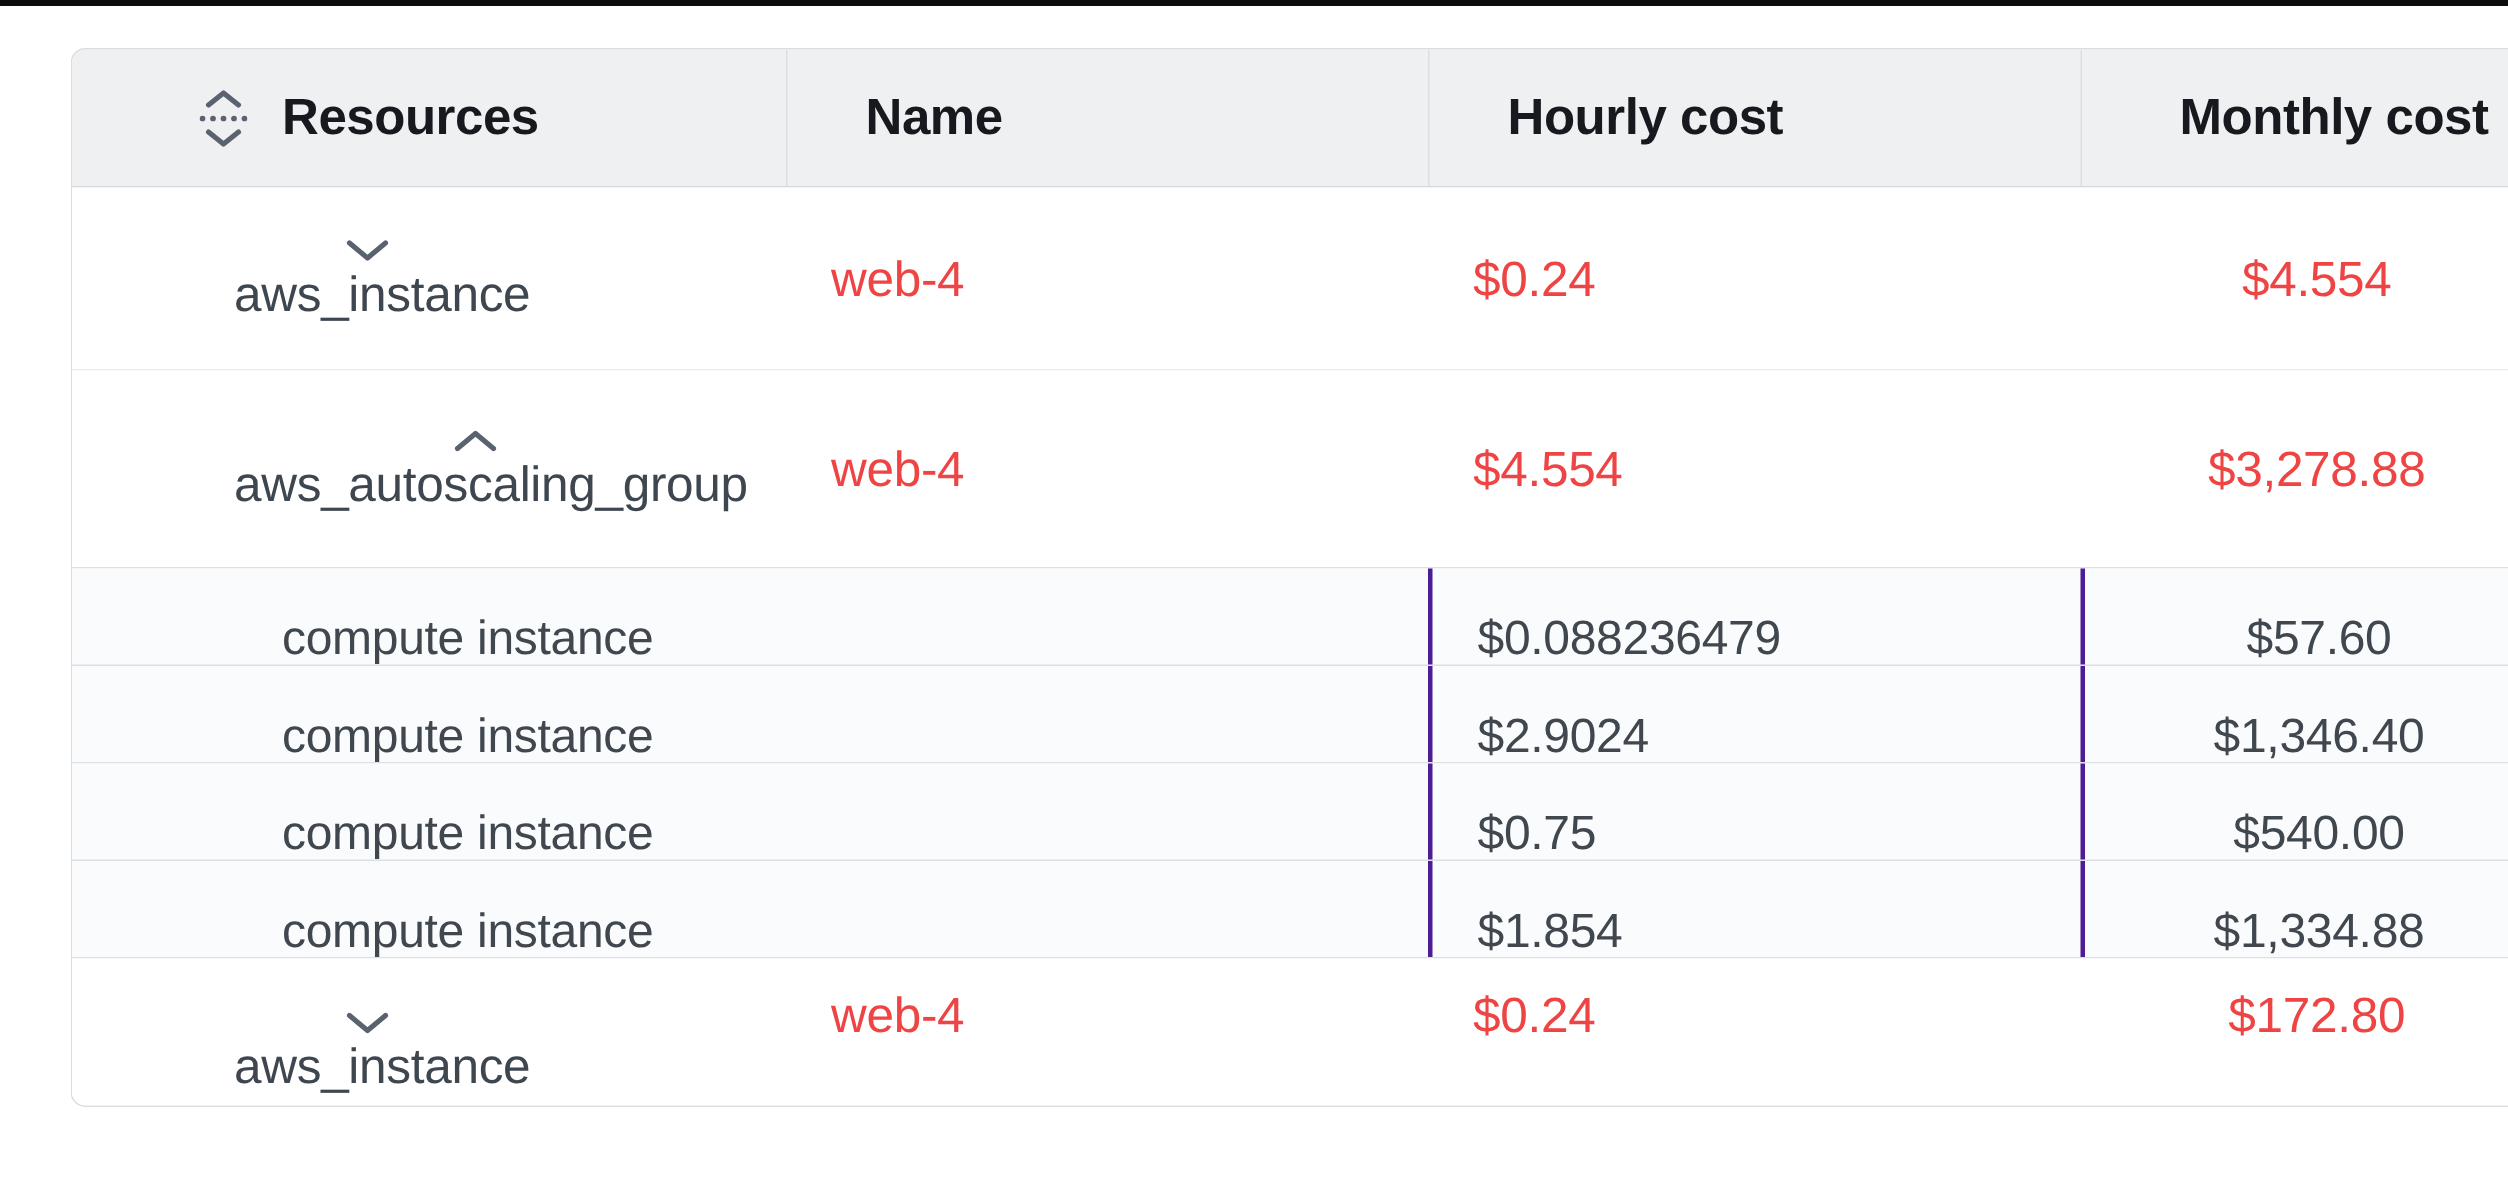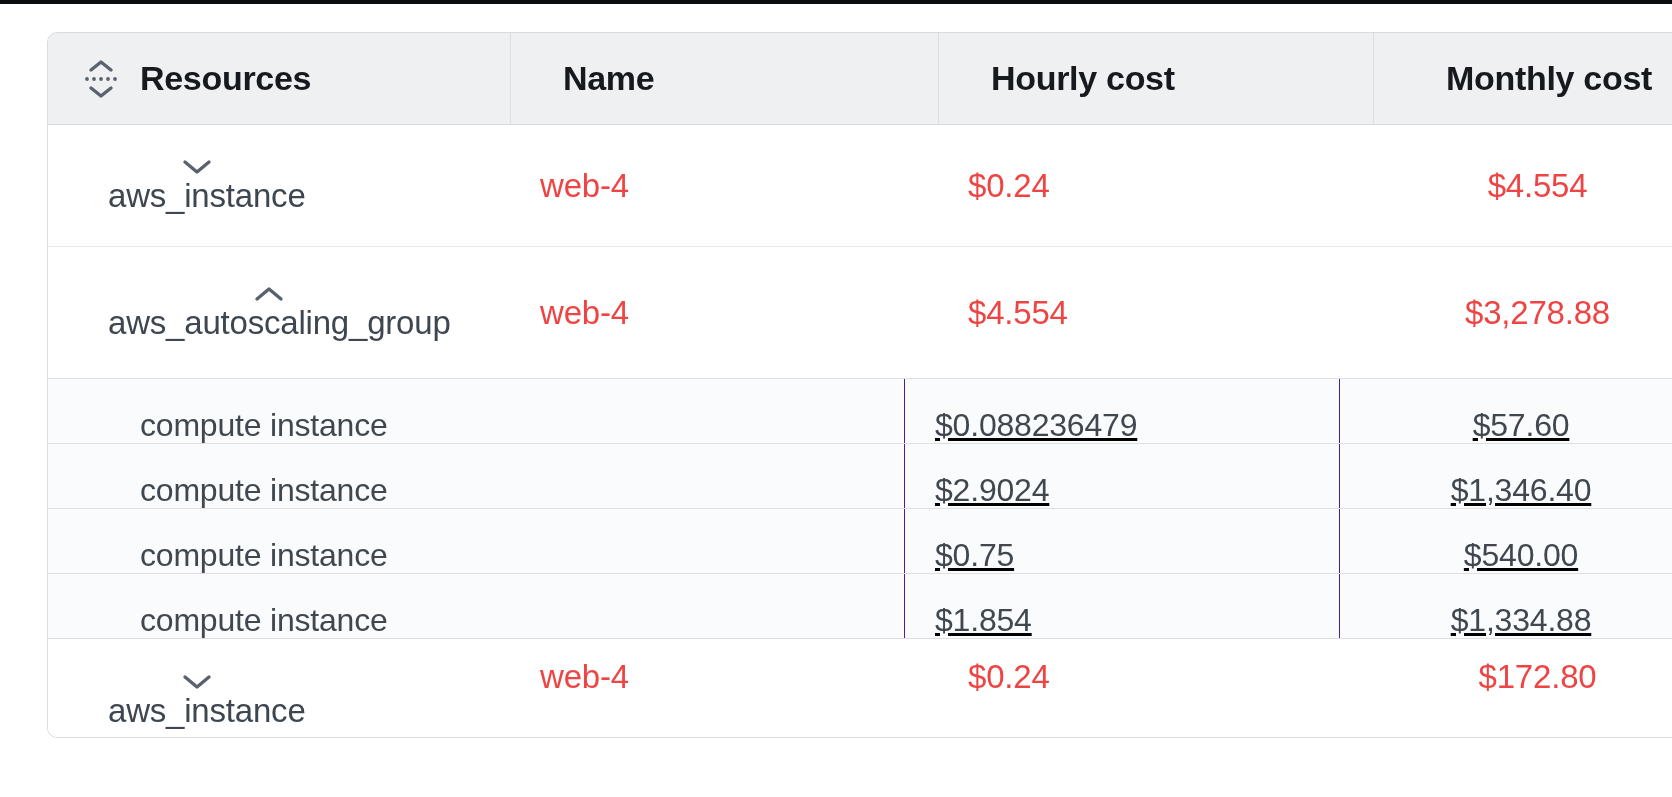--- a/index.html
+++ b/index.html
@@ -19,26 +19,26 @@
     left: 47px; top: 32px;
     width: 1625px; height: 706px;
     background: #ffffff;
     border: 1px solid #d9dcdf;
     border-right: none;
     border-radius: 10px 0 0 10px;
     overflow: hidden;
     display: flex;
     flex-direction: column;
   }
-  .trow { display: flex; width: 100%; flex: none; }
+  .trow { display: flex; width: 100%; flex: none; padding-left: 48px; }
   .cell { display: flex; align-items: center; }
 
   
   .col-res     { width: 428px; }
-  .col-name    { width: 428px; margin-left: 34px; }
+  .col-name    { width: 428px; }
   .col-hourly  { width: 435px; }
   .col-monthly { flex: 1; justify-content: center; }
   .col-subres  { width: 856px; }
 
   
   .thead {
     height: 92px;
     background: #eff0f2;
     border-bottom: 1px solid #d6d9dc;
   }
@@ -76,22 +76,21 @@
   }
 
   
   .row-sub {
     height: 65px;
     background: #fafbfc;
     border-bottom: 1px solid #dde0e3;
   }
   .row-sub:last-of-type { border-bottom: 1px solid #dde0e3; }
   .row-sub .col-hourly, .row-sub .col-monthly {
-    border-left: 1px solid #4c1d95;
-    text-decoration: underline;
+    border-left: 3px solid #4c1d95;
   }
   .row-sub .col-subres { padding-left: 92px; }
   .sub-text { font-size: 32px; color: #40474f; letter-spacing: -0.2px; margin-top: 28px; }
 
   
   .row-3 .res-inner { transform: translateY(13px); display: inline-flex; align-items: center; }
   .row-3 .cell-text { transform: translateY(-11px); display: inline-block; }
 
   .res-inner { display: inline-flex; align-items: center; flex-direction: column; }
 

